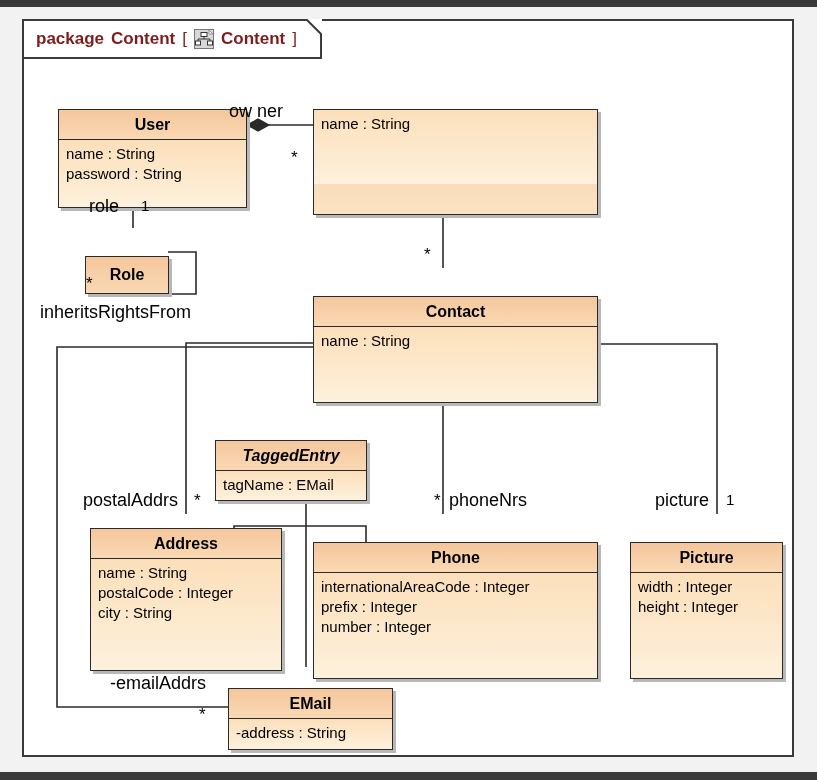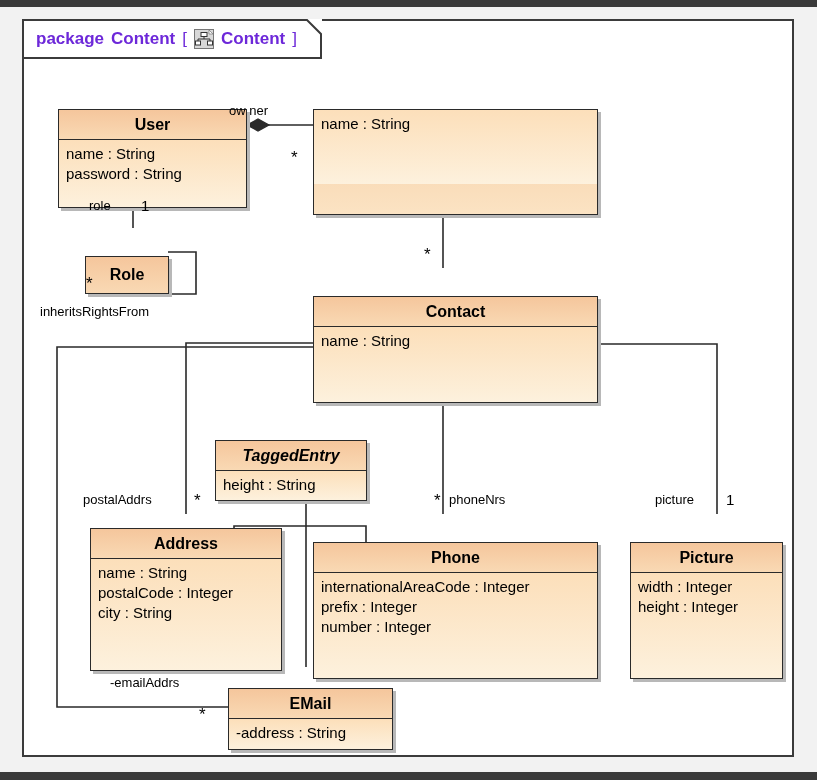--- a/index.html
+++ b/index.html
@@ -52,21 +52,21 @@
   }
   .pkg-tab-label {
     position: absolute;
     left: 36px; top: 19px;
     height: 26px;
     display: flex;
     align-items: center;
     gap: 7px;
     white-space: nowrap;
     font-size: 17px;
-    color: #6d28d9;
+    color: #7f1d1d;
     z-index: 4;
   }
   .pkg-kw { font-weight: bold; font-family: "Liberation Sans", sans-serif; }
   .pkg-name { font-weight: bold; }
   .pkg-bracket { font-weight: normal; }
   .diagram-icon {
     display: inline-block;
     width: 20px; height: 20px;
     vertical-align: middle;
   }
@@ -122,21 +122,21 @@
   .uml-attr {
     font-size: 15px;
     line-height: 20px;
     color: #000;
     white-space: nowrap;
   }
 
   
   .edge-label {
     position: absolute;
-    font-size: 13px;
+    font-size: 18px;
     color: #000;
     white-space: nowrap;
     background: transparent;
     z-index: 3;
     line-height: 16px;
   }
   .mult { font-size: 15px; }
   .star { font-size: 17px; line-height: 10px; }
 </style>
 </head>
@@ -227,21 +227,21 @@
     <div class="uml-class" style="left:313px; top:261px; width:285px; height:107px;">
       <div class="uml-name">Contact</div>
       <div class="uml-attrs">
         <div class="uml-attr">name : String</div>
       </div>
     </div>
 
     <div class="uml-class" style="left:215px; top:405px; width:152px; height:61px;">
       <div class="uml-name abstract">TaggedEntry</div>
       <div class="uml-attrs">
-        <div class="uml-attr">height : String</div>
+        <div class="uml-attr">tagName : EMail</div>
       </div>
     </div>
 
     <div class="uml-class" style="left:90px; top:493px; width:192px; height:143px;">
       <div class="uml-name">Address</div>
       <div class="uml-attrs">
         <div class="uml-attr">name : String</div>
         <div class="uml-attr">postalCode : Integer</div>
         <div class="uml-attr">city : String</div>
       </div>

